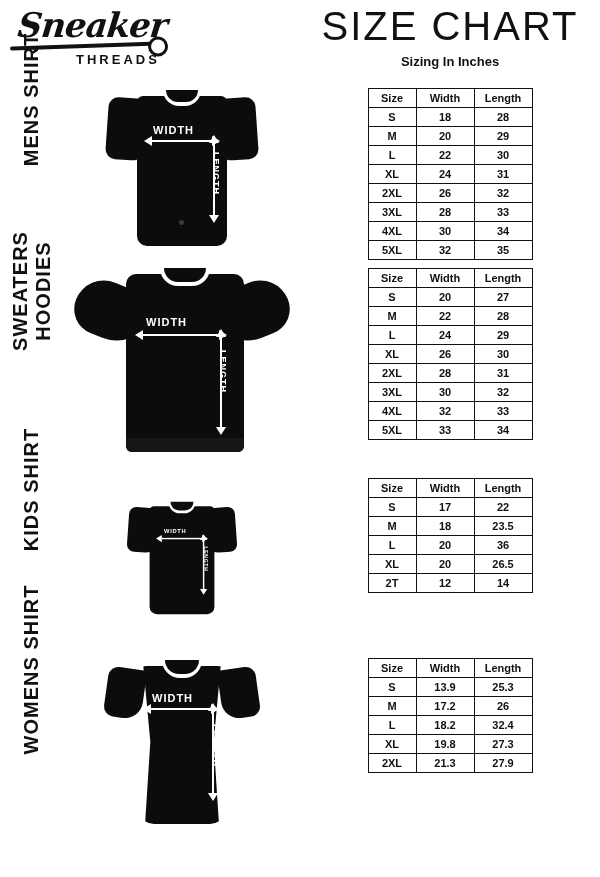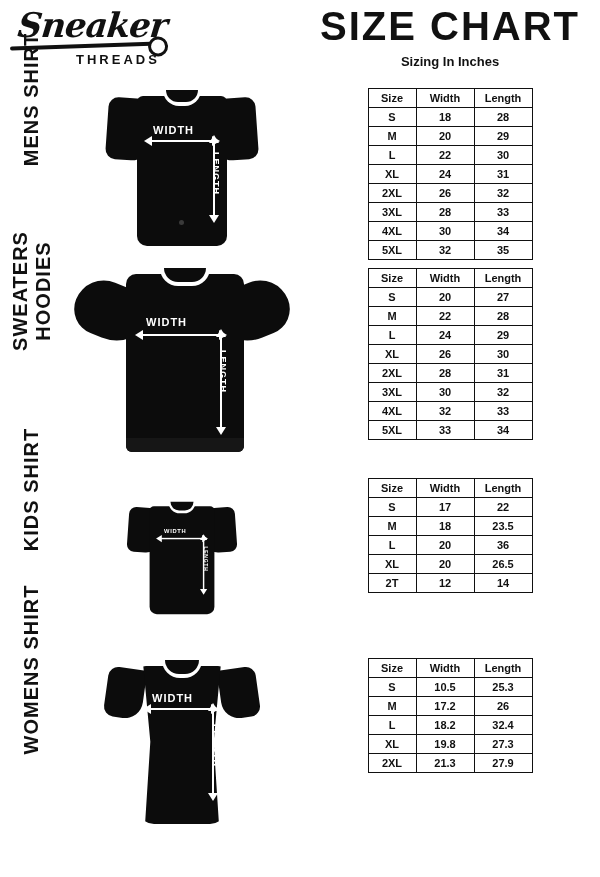--- a/index.html
+++ b/index.html
@@ -69,21 +69,21 @@
     color: #111;
   }
 
   .title-block {
     width: 300px;
     text-align: center;
     padding-top: 6px;
   }
   .size-chart-title {
     font-family: "Liberation Sans", sans-serif;
-    font-weight: bold;
+    font-weight: normal;
     font-size: 40px;
     letter-spacing: 2px;
     line-height: 1;
     color: #111;
   }
   .size-chart-sub {
     font-family: "Liberation Sans", sans-serif;
     font-weight: bold;
     font-size: 13px;
     margin-top: 8px;
@@ -552,21 +552,21 @@
       <thead>
         <tr>
           <th class="size-col">Size</th>
           <th class="w-col">Width</th>
           <th class="l-col">Length</th>
         </tr>
       </thead>
       <tbody>
         <tr>
             <td class="size-col">S</td>
-            <td class="w-col">10.5</td>
+            <td class="w-col">13.9</td>
             <td class="l-col">25.3</td>
           </tr>
         <tr>
             <td class="size-col">M</td>
             <td class="w-col">17.2</td>
             <td class="l-col">26</td>
           </tr>
         <tr>
             <td class="size-col">L</td>
             <td class="w-col">18.2</td>

